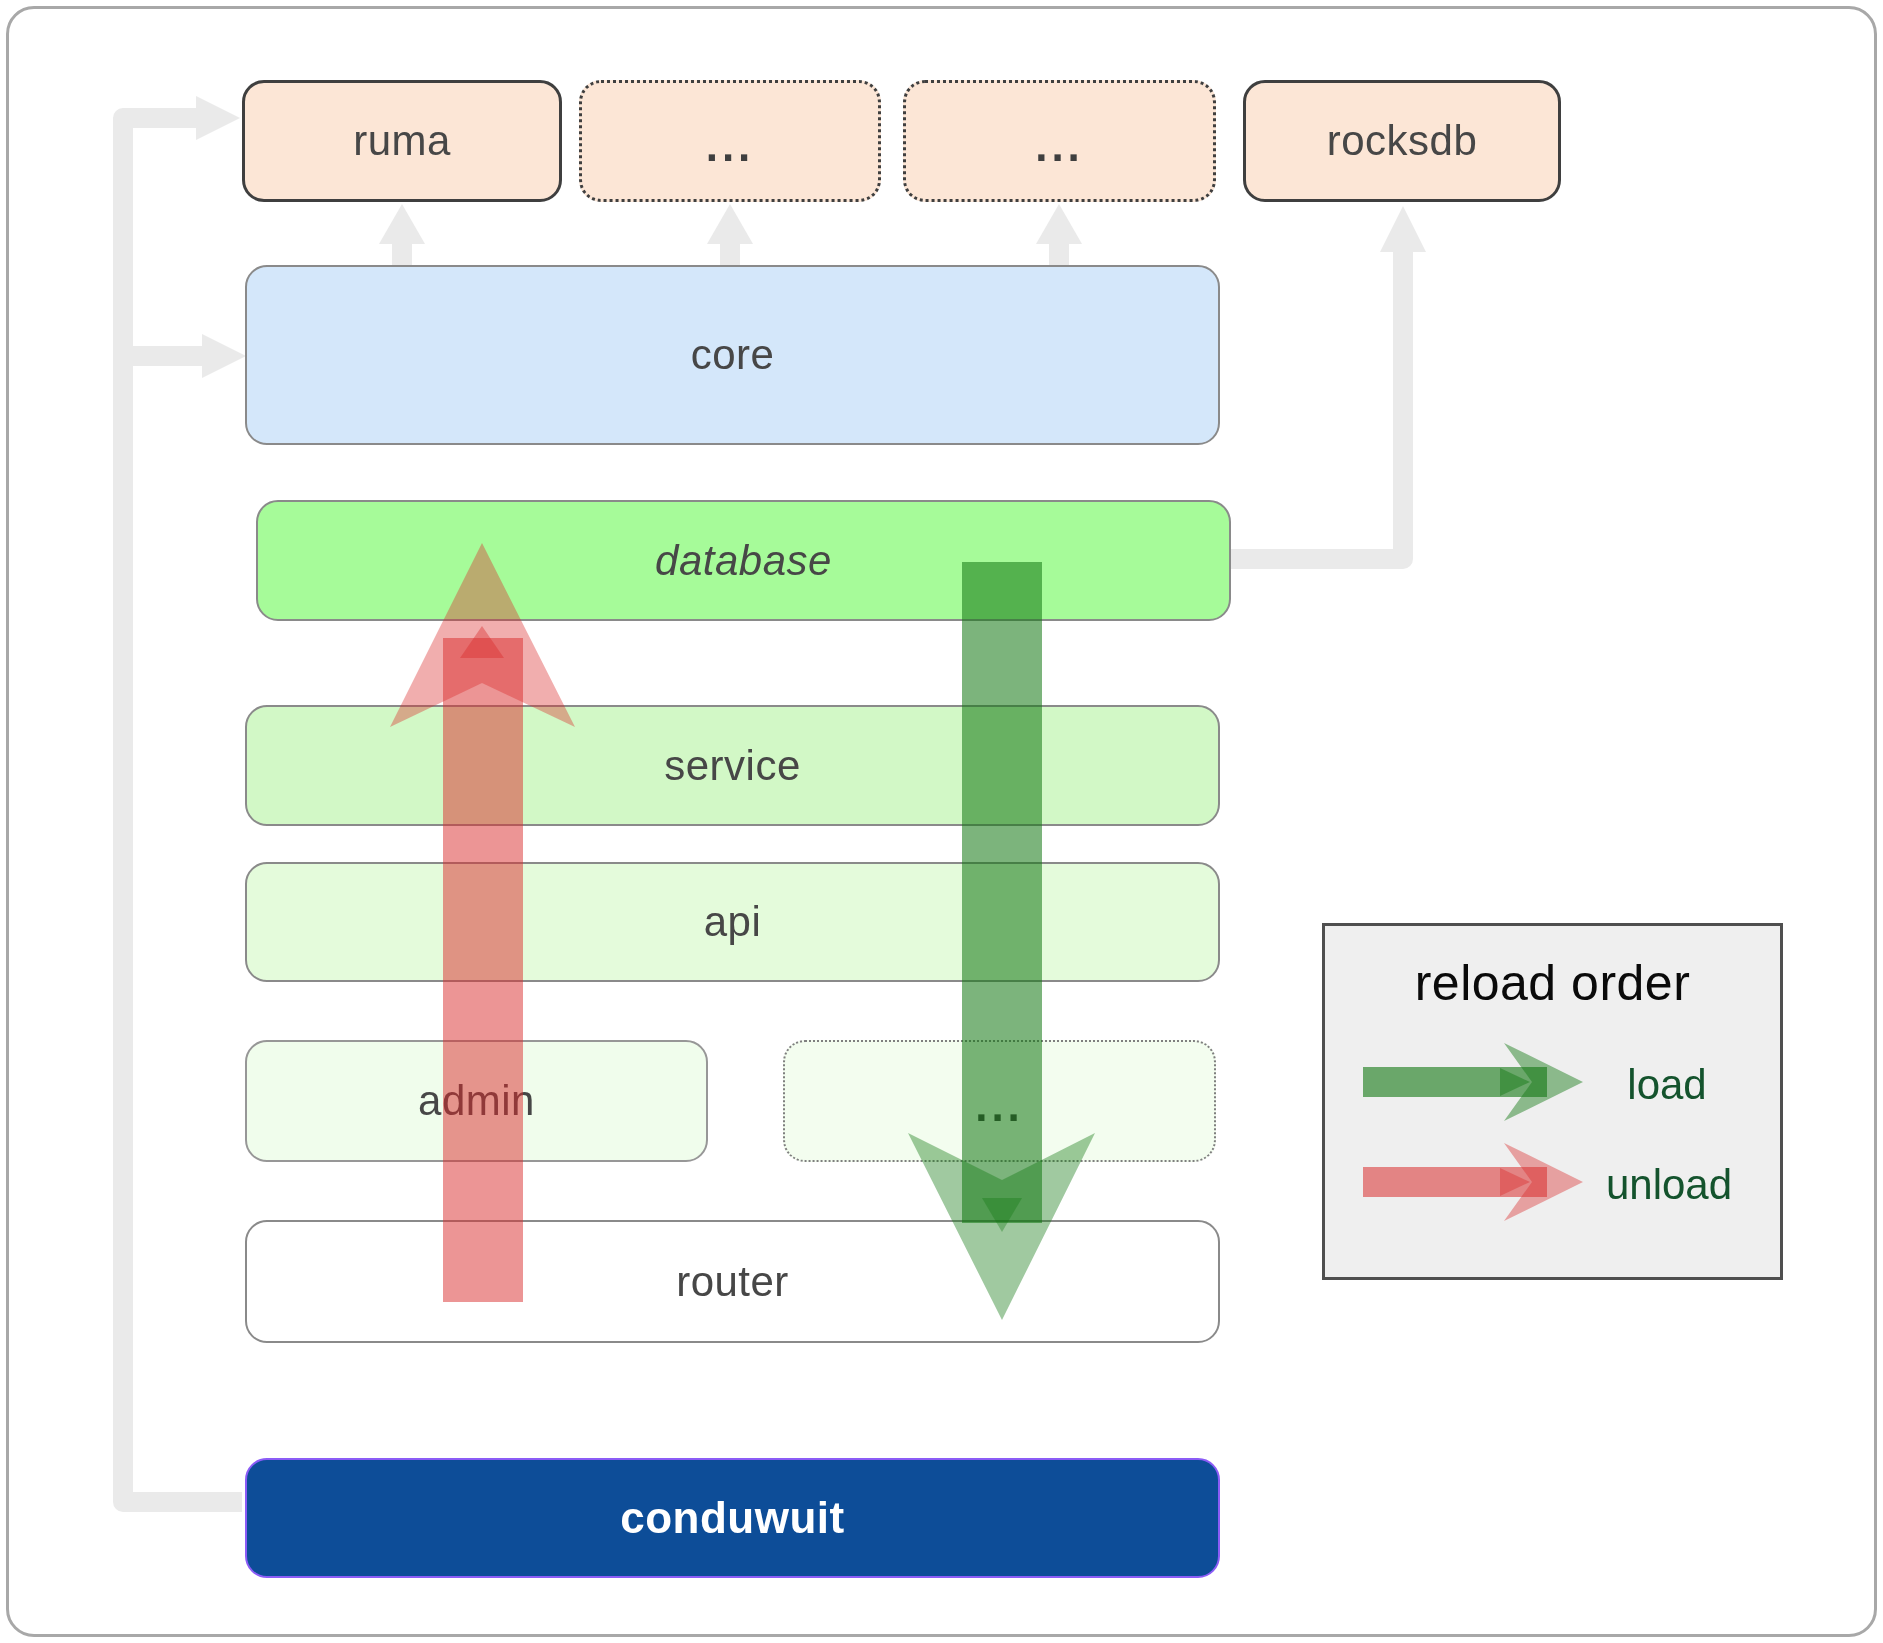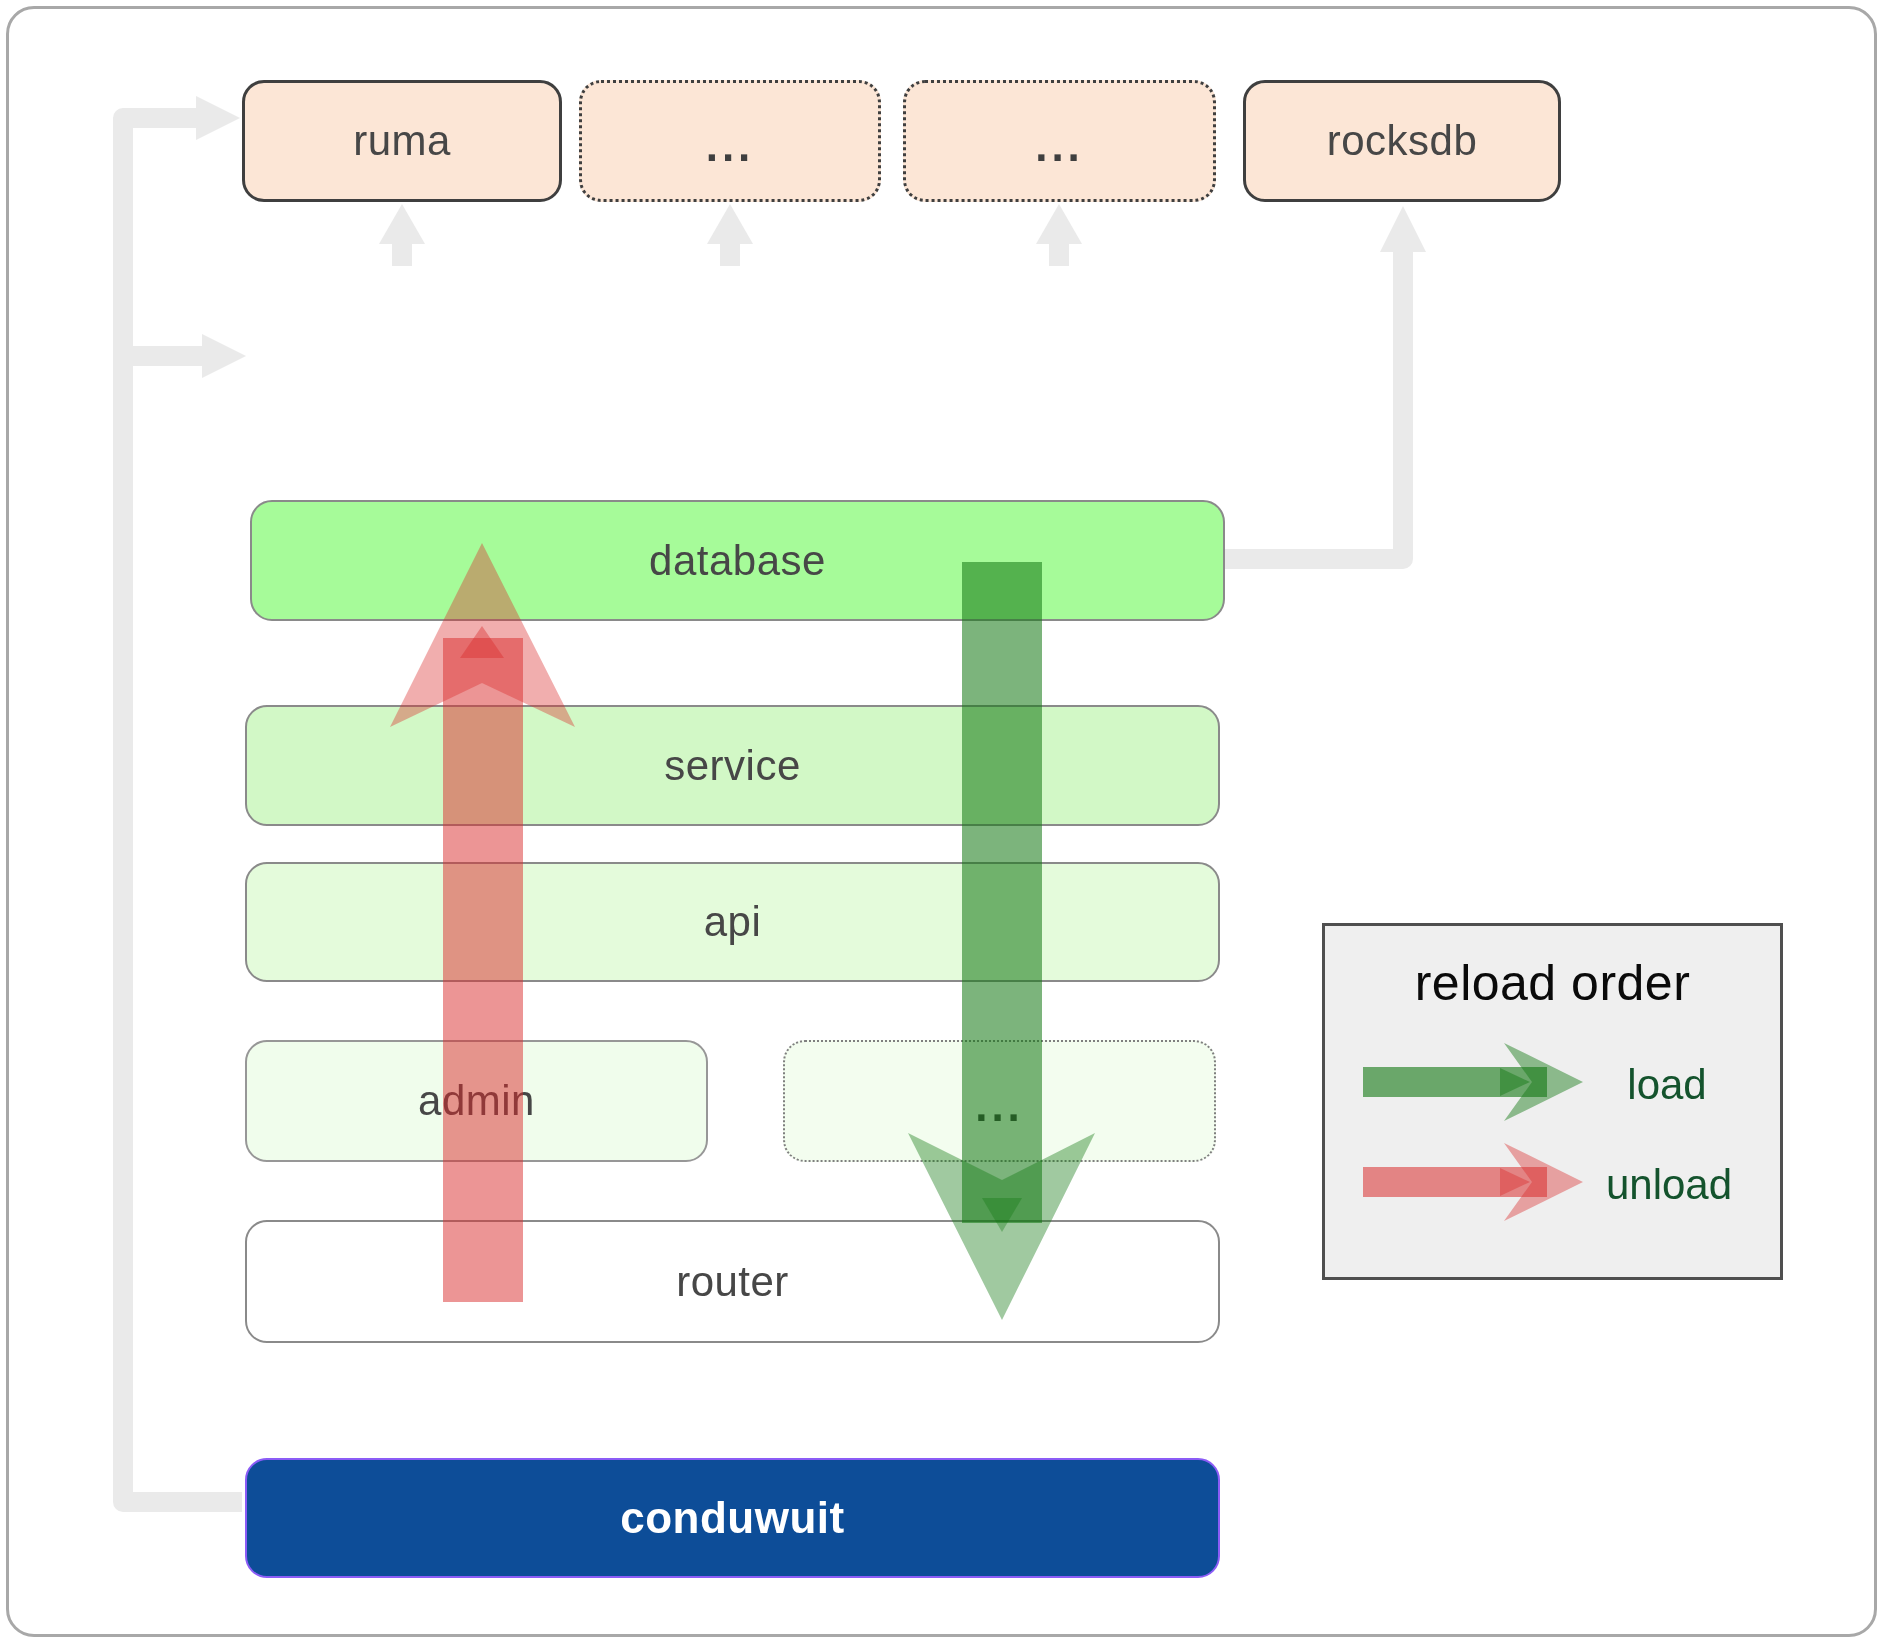--- a/index.html
+++ b/index.html
@@ -27,21 +27,21 @@
   }
   .solid-dark{border:3px solid var(--dark-border);}
   .dotted-dark{border:3px dotted var(--dark-border);}
   .solid-gray{border:2px solid var(--box-border);}
 
   .b-ruma      {left:242px;top:80px;width:320px;height:122px;background:var(--peach);}
   .b-dots1     {left:579px;top:80px;width:302px;height:122px;background:var(--peach);}
   .b-dots2     {left:903px;top:80px;width:313px;height:122px;background:var(--peach);}
   .b-rocksdb   {left:1243px;top:80px;width:318px;height:122px;background:var(--peach);}
   .b-core      {left:245px;top:265px;width:975px;height:180px;background:var(--core-blue);}
-  .b-database  {left:250px;top:500px;width:975px;height:121px;background:var(--db-green);}
+  .b-database  {left:256px;top:500px;width:975px;height:121px;background:var(--db-green);font-style:italic;}
   .b-service   {left:245px;top:681px;width:975px;height:121px;background:var(--service-green);margin-top:24px;}
   .b-api       {left:245px;top:862px;width:975px;height:120px;background:var(--api-green);}
   .b-admin     {left:245px;top:1040px;width:463px;height:122px;background:var(--admin-green);border-color:#979797;}
   .b-dots3     {left:783px;top:1040px;width:433px;height:122px;background:var(--dots-green);border:2px dotted #7f7f7f;}
   .b-router    {left:245px;top:1220px;width:975px;height:123px;background:var(--router-white);}
   .b-conduwuit {left:245px;top:1442px;width:975px;height:120px;background:var(--conduwuit-blue);
                 border:2px solid #8b5cf6;color:#ffffff;font-weight:700;font-size:44px;margin-top:16px;}
   .dots-label{font-weight:700;font-size:44px;letter-spacing:4px;padding-top:10px;color:#3f3f3f;}
 
   .legend{
@@ -87,20 +87,21 @@
 
   <div class="box solid-dark b-ruma">ruma</div>
   <div class="box dotted-dark b-dots1">
     <span class="dots-label">...</span>
   </div>
   <div class="box dotted-dark b-dots2">
     <span class="dots-label">...</span>
   </div>
   <div class="box solid-dark b-rocksdb">rocksdb</div>
 
+  <div class="box solid-gray b-core">core</div>
   <div class="box solid-gray b-database">database</div>
   <div class="box solid-gray b-service">service</div>
   <div class="box solid-gray b-api">api</div>
   <div class="box solid-gray b-admin">admin</div>
   <div class="box b-dots3">
     <span class="dots-label">...</span>
   </div>
   <div class="box solid-gray b-router">router</div>
   <div class="box b-conduwuit">conduwuit</div>
 

